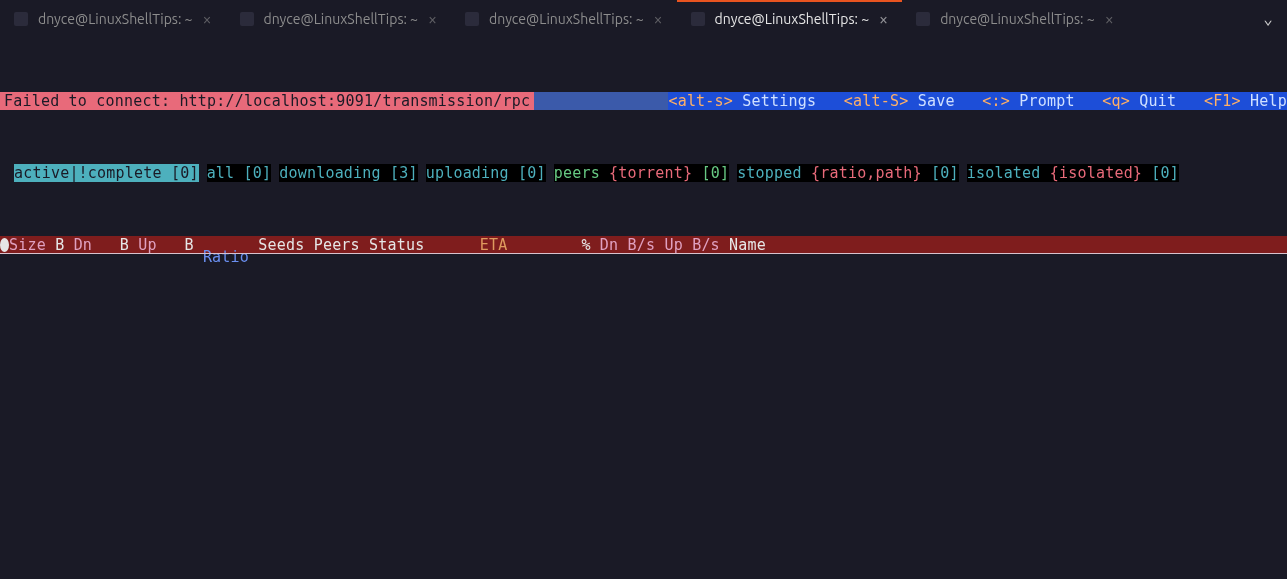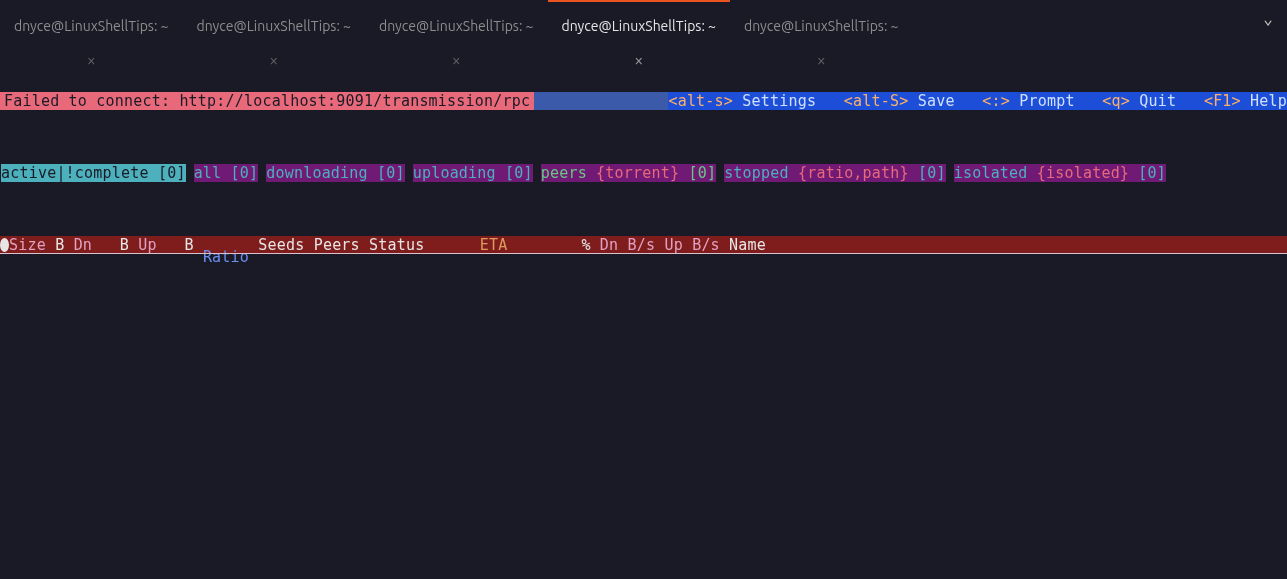--- a/index.html
+++ b/index.html
@@ -20,27 +20,26 @@
       height: 38px;
       background: #1a1a26;
       border-bottom: 1px solid #1a1a26;
     }
     
     .tab {
       display: flex;
       align-items: center;
       padding: 0 14px;
       height: 38px;
-      gap: 18px;
+      gap: 10px;
       cursor: pointer;
       color: #8d8d8d;
       font-family: 'Ubuntu', 'DejaVu Sans', sans-serif;
       font-size: 14px;
       position: relative;
-      flex-direction: column;
     }
     
     .tab.active {
       color: #e6e6e6;
     }
     
     .tab.active::before {
       content: '';
       position: absolute;
       top: 0;
@@ -103,30 +102,30 @@
       display: flex;
       gap: 0;
     }
     
     .key-bracket { color: #ffb066; }
     .key-label { color: #cfe0ff; }
     
     .row2 {
       display: flex;
       gap: 8px;
-      padding-left: 1px;
+      padding-left: 14px;
     }
     
     .filter-active {
       background: #4db0bd;
       color: #1a1a26;
     }
     
     .filter-norm {
-      background: #701a75;
+      background: #000000;
       color: #4db0bd;
     }
     
     .filter-peer .label { color: #67c983; }
     .filter-peer .curly { color: #e86a7a; }
     
     .filter-stopped .label { color: #4db0bd; }
     .filter-stopped .curly { color: #e86a7a; }
     
     .filter-iso .label { color: #4db0bd; }
@@ -210,21 +209,21 @@
       <span><span class="key-bracket">&lt;alt-S&gt;</span><span class="key-label"> Save</span></span><span class="key-label">   </span>
       <span><span class="key-bracket">&lt;:&gt;</span><span class="key-label"> Prompt</span></span><span class="key-label">   </span>
       <span><span class="key-bracket">&lt;q&gt;</span><span class="key-label"> Quit</span></span><span class="key-label">   </span>
       <span><span class="key-bracket">&lt;F1&gt;</span><span class="key-label"> Help</span></span>
     </span>
   </div>
   
   <div class="row row2">
     <span class="filter-active">active|!complete [0]</span>
     <span class="filter-norm">all [0]</span>
-    <span class="filter-norm">downloading [0]</span>
+    <span class="filter-norm">downloading [3]</span>
     <span class="filter-norm">uploading [0]</span>
     <span class="filter-norm filter-peer"><span class="label">peers </span><span class="curly">{torrent}</span><span class="label"> [0]</span></span>
     <span class="filter-norm filter-stopped"><span class="label">stopped </span><span class="curly">{ratio,path}</span><span class="label"> [0]</span></span>
     <span class="filter-norm filter-iso"><span class="label">isolated </span><span class="curly">{isolated}</span><span class="label"> [0]</span></span>
   </div>
   
   <div class="row row3">
     <span class="cursor-dot"></span>
     <span class="col-hdr pink">Size</span>
     <span class="col-hdr white"> B </span>

